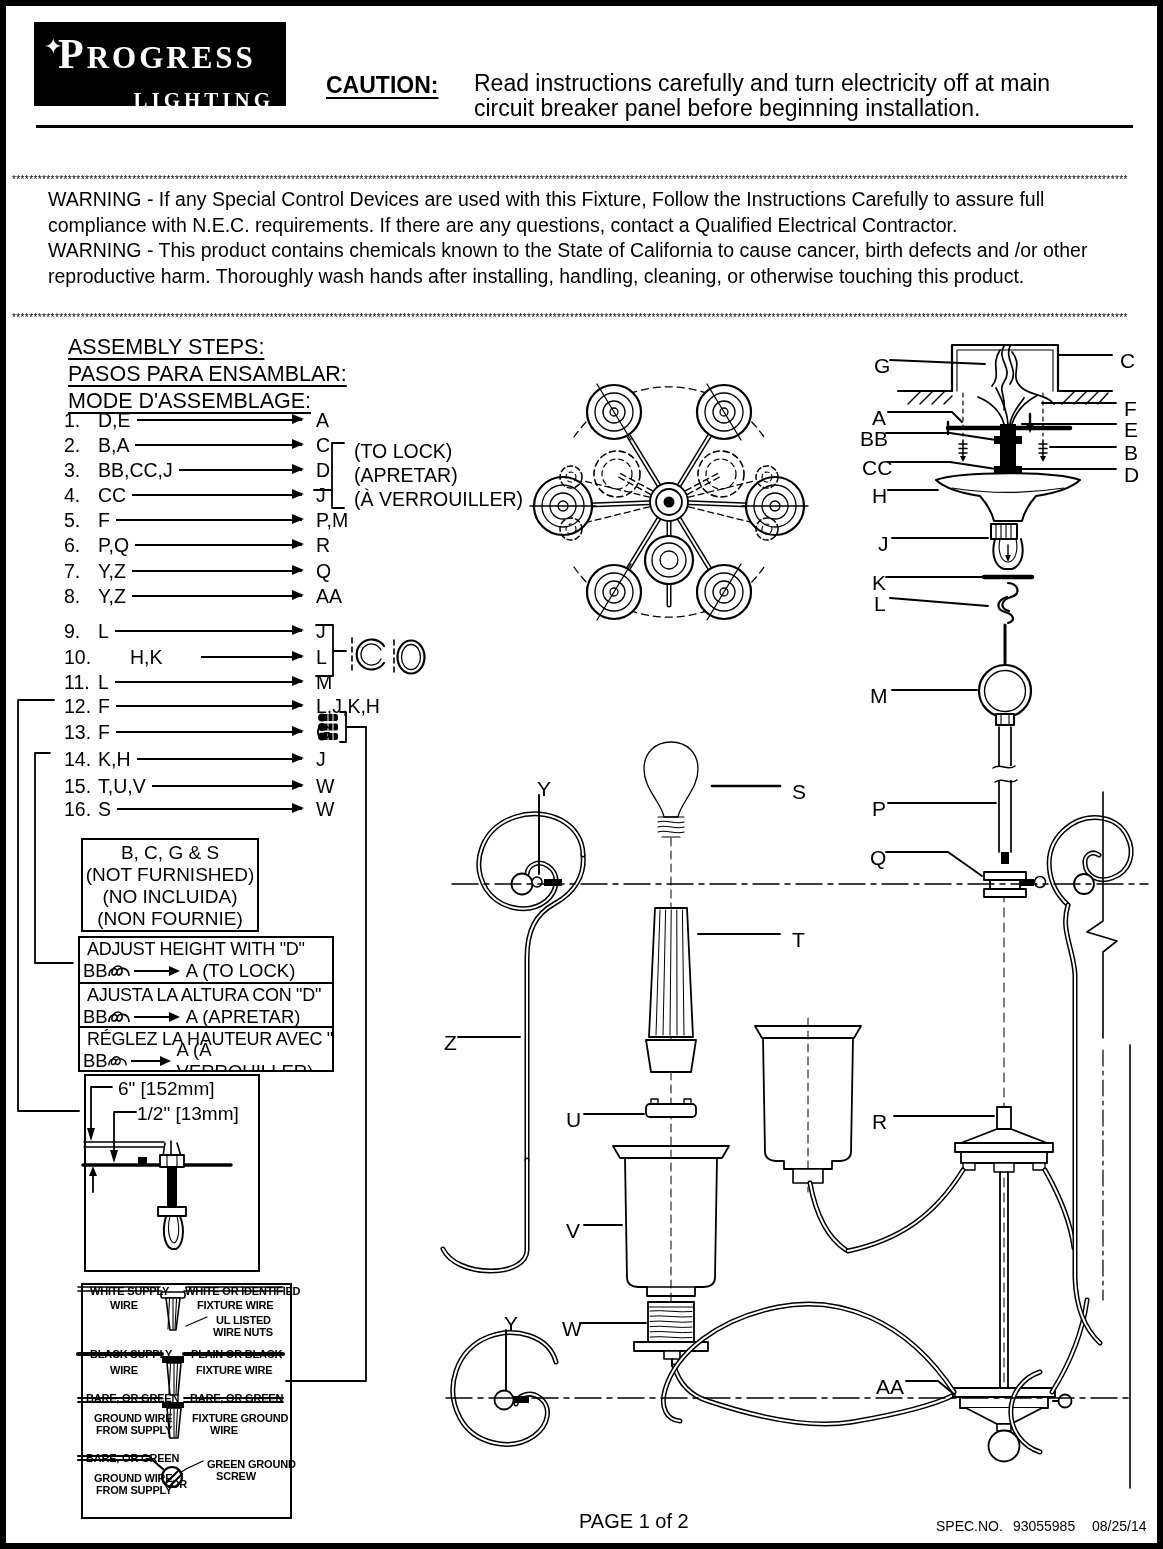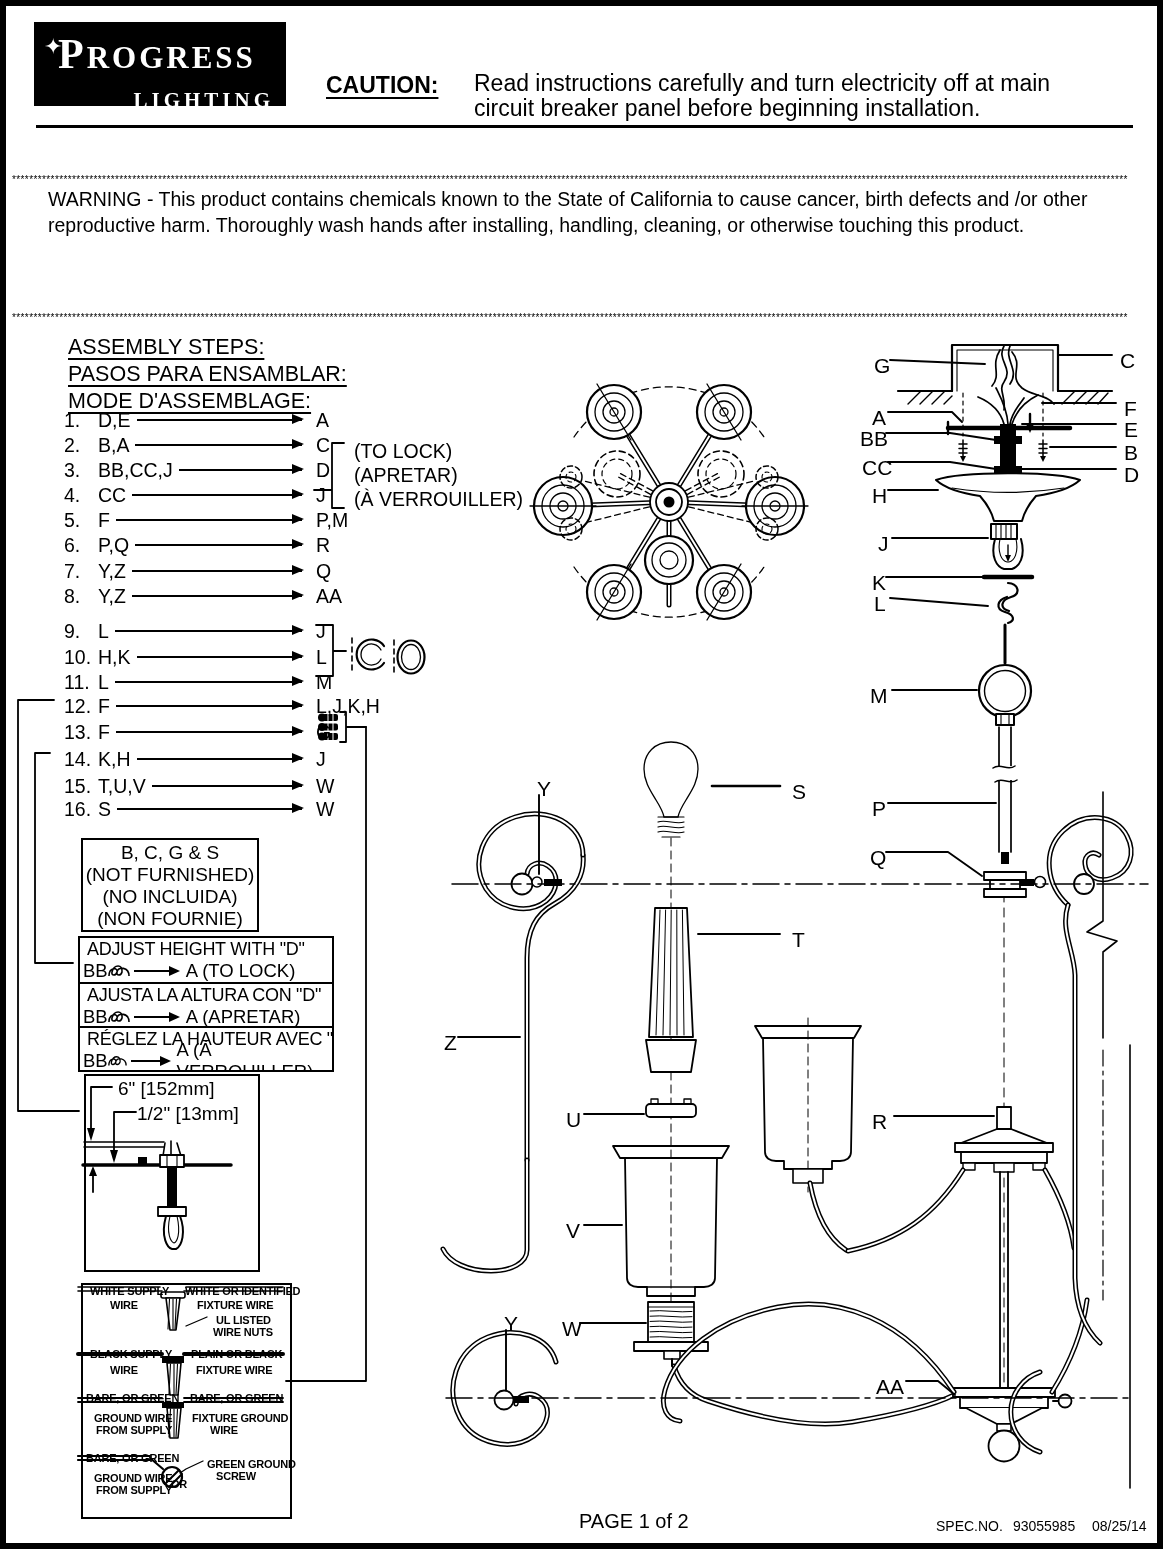--- a/index.html
+++ b/index.html
@@ -353,20 +353,21 @@
     <div class="sub">LIGHTING</div>
   </div>
   <div class="caut-lab z2">CAUTION:</div>
   <div class="caut-t1 z2">Read instructions carefully and turn electricity off at main</div>
   <div class="caut-t2 z2">circuit breaker panel before beginning installation.</div>
   <div class="hdr-rule z2"></div>
 
   <div class="stars z2" style="top:168px;">********************************************************************************************************************************************************************************************************************************************************************</div>
 
   <div class="warnings z2">
+    <p>WARNING - If any Special Control Devices are used with this Fixture, Follow the Instructions Carefully to assure full compliance with N.E.C. requirements. If there are any questions, contact a Qualified Electrical Contractor.</p>
     <p>WARNING -  This product contains chemicals known to the State of California to cause cancer, birth defects and /or other reproductive harm.  Thoroughly wash hands after installing, handling, cleaning, or otherwise touching this product.</p>
   </div>
   <div class="stars z2" style="top:306px;">********************************************************************************************************************************************************************************************************************************************************************</div>
 
   <div class="ah z2" style="top:329px;">ASSEMBLY STEPS:</div>
   <div class="ah z2" style="top:356px;">PASOS PARA ENSAMBLAR:</div>
   <div class="ah z2" style="top:383px;">MODE D'ASSEMBLAGE:</div>
 
   <div class="step z2" style="top:402px;">
       <span class="n">1.</span>
@@ -415,21 +416,21 @@
       <span class="f">Y,Z</span>
       <span class="ln"></span>
       <span class="t">AA</span>
     </div>
   <div class="step z2" style="top:613px;">
       <span class="n">9.</span>
       <span class="f">L</span>
       <span class="ln"></span>
       <span class="t">J</span>
     </div>
-  <div class="step z2" style="top:639px;">
+  <div class="step z2" style="top:639px;gap:32px;">
       <span class="n">10.</span>
       <span class="f">H,K</span>
       <span class="ln"></span>
       <span class="t">L</span>
     </div>
   <div class="step z2" style="top:664px;">
       <span class="n">11.</span>
       <span class="f">L</span>
       <span class="ln"></span>
       <span class="t">M</span>

